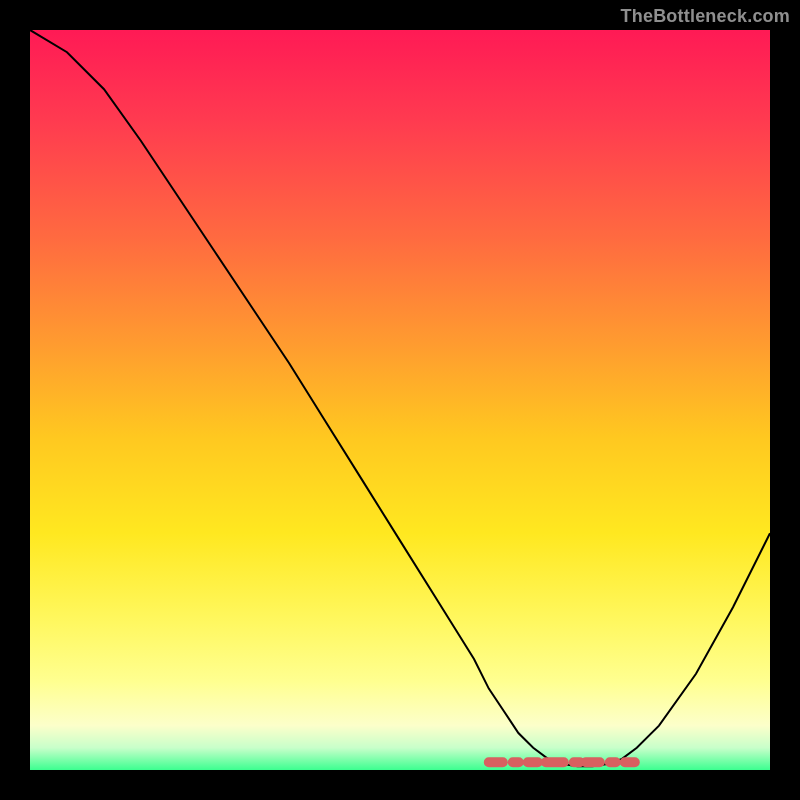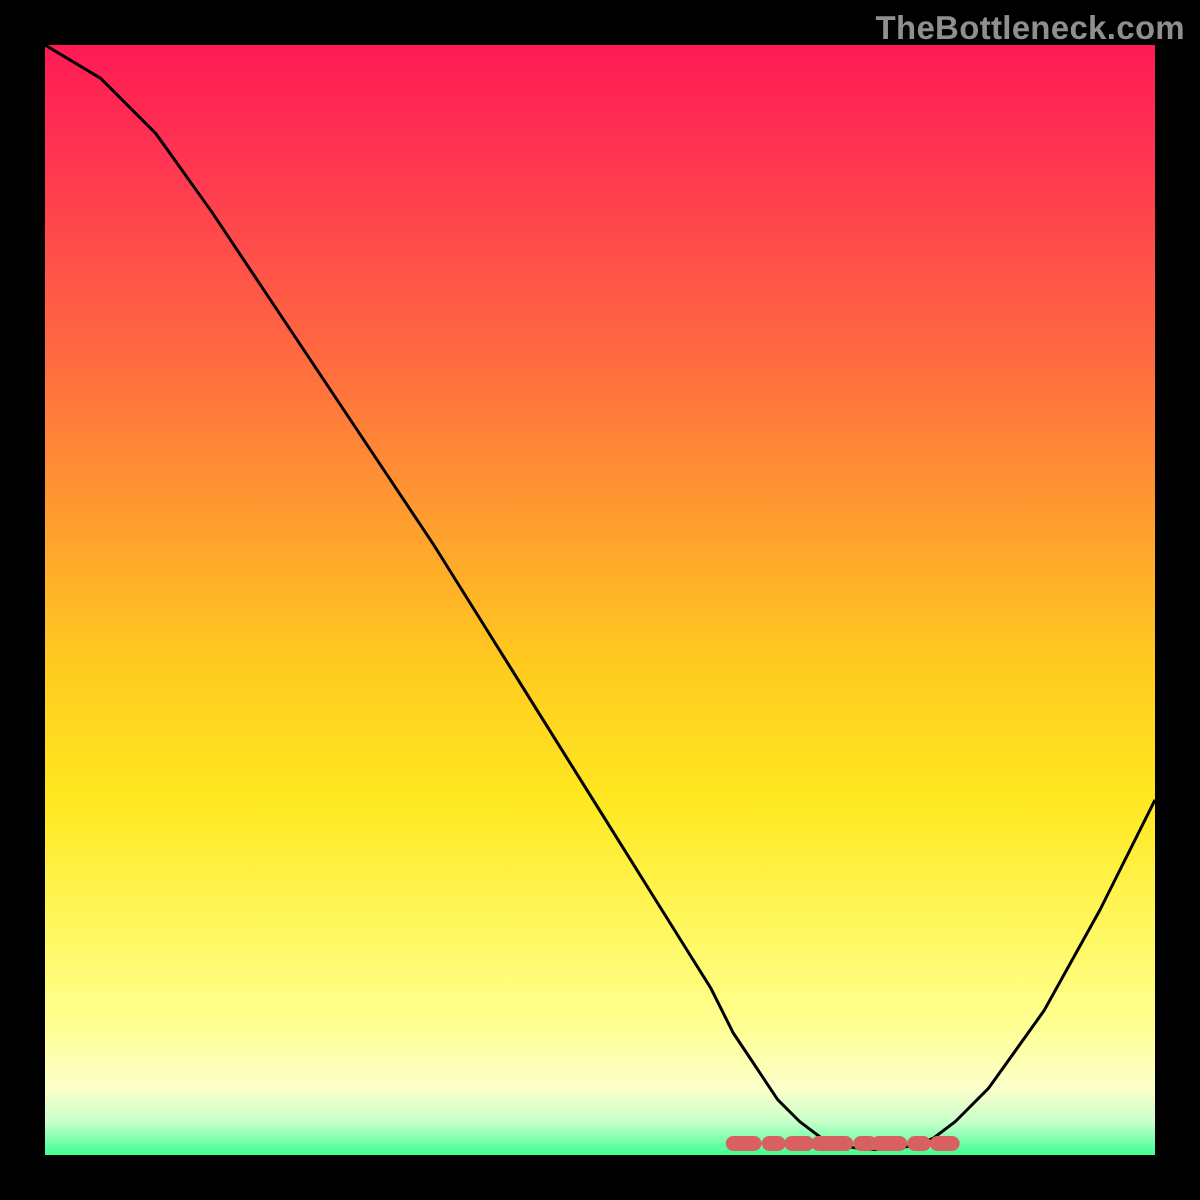--- a/index.html
+++ b/index.html
@@ -37,21 +37,21 @@
       #fcffca 94%,
       #c8ffca 97%,
       #3cff90 100%
     );
   }
   .watermark {
     position: absolute;
     top: 6px;
     right: 10px;
     font-family: Arial, Helvetica, sans-serif;
-    font-size: 22px;
+    font-size: 18px;
     font-weight: 600;
     color: #8f8f8f;
     letter-spacing: 0.2px;
   }
   svg.curve {
     position: absolute;
     left: 0;
     top: 0;
     width: 740px;
     height: 740px;

